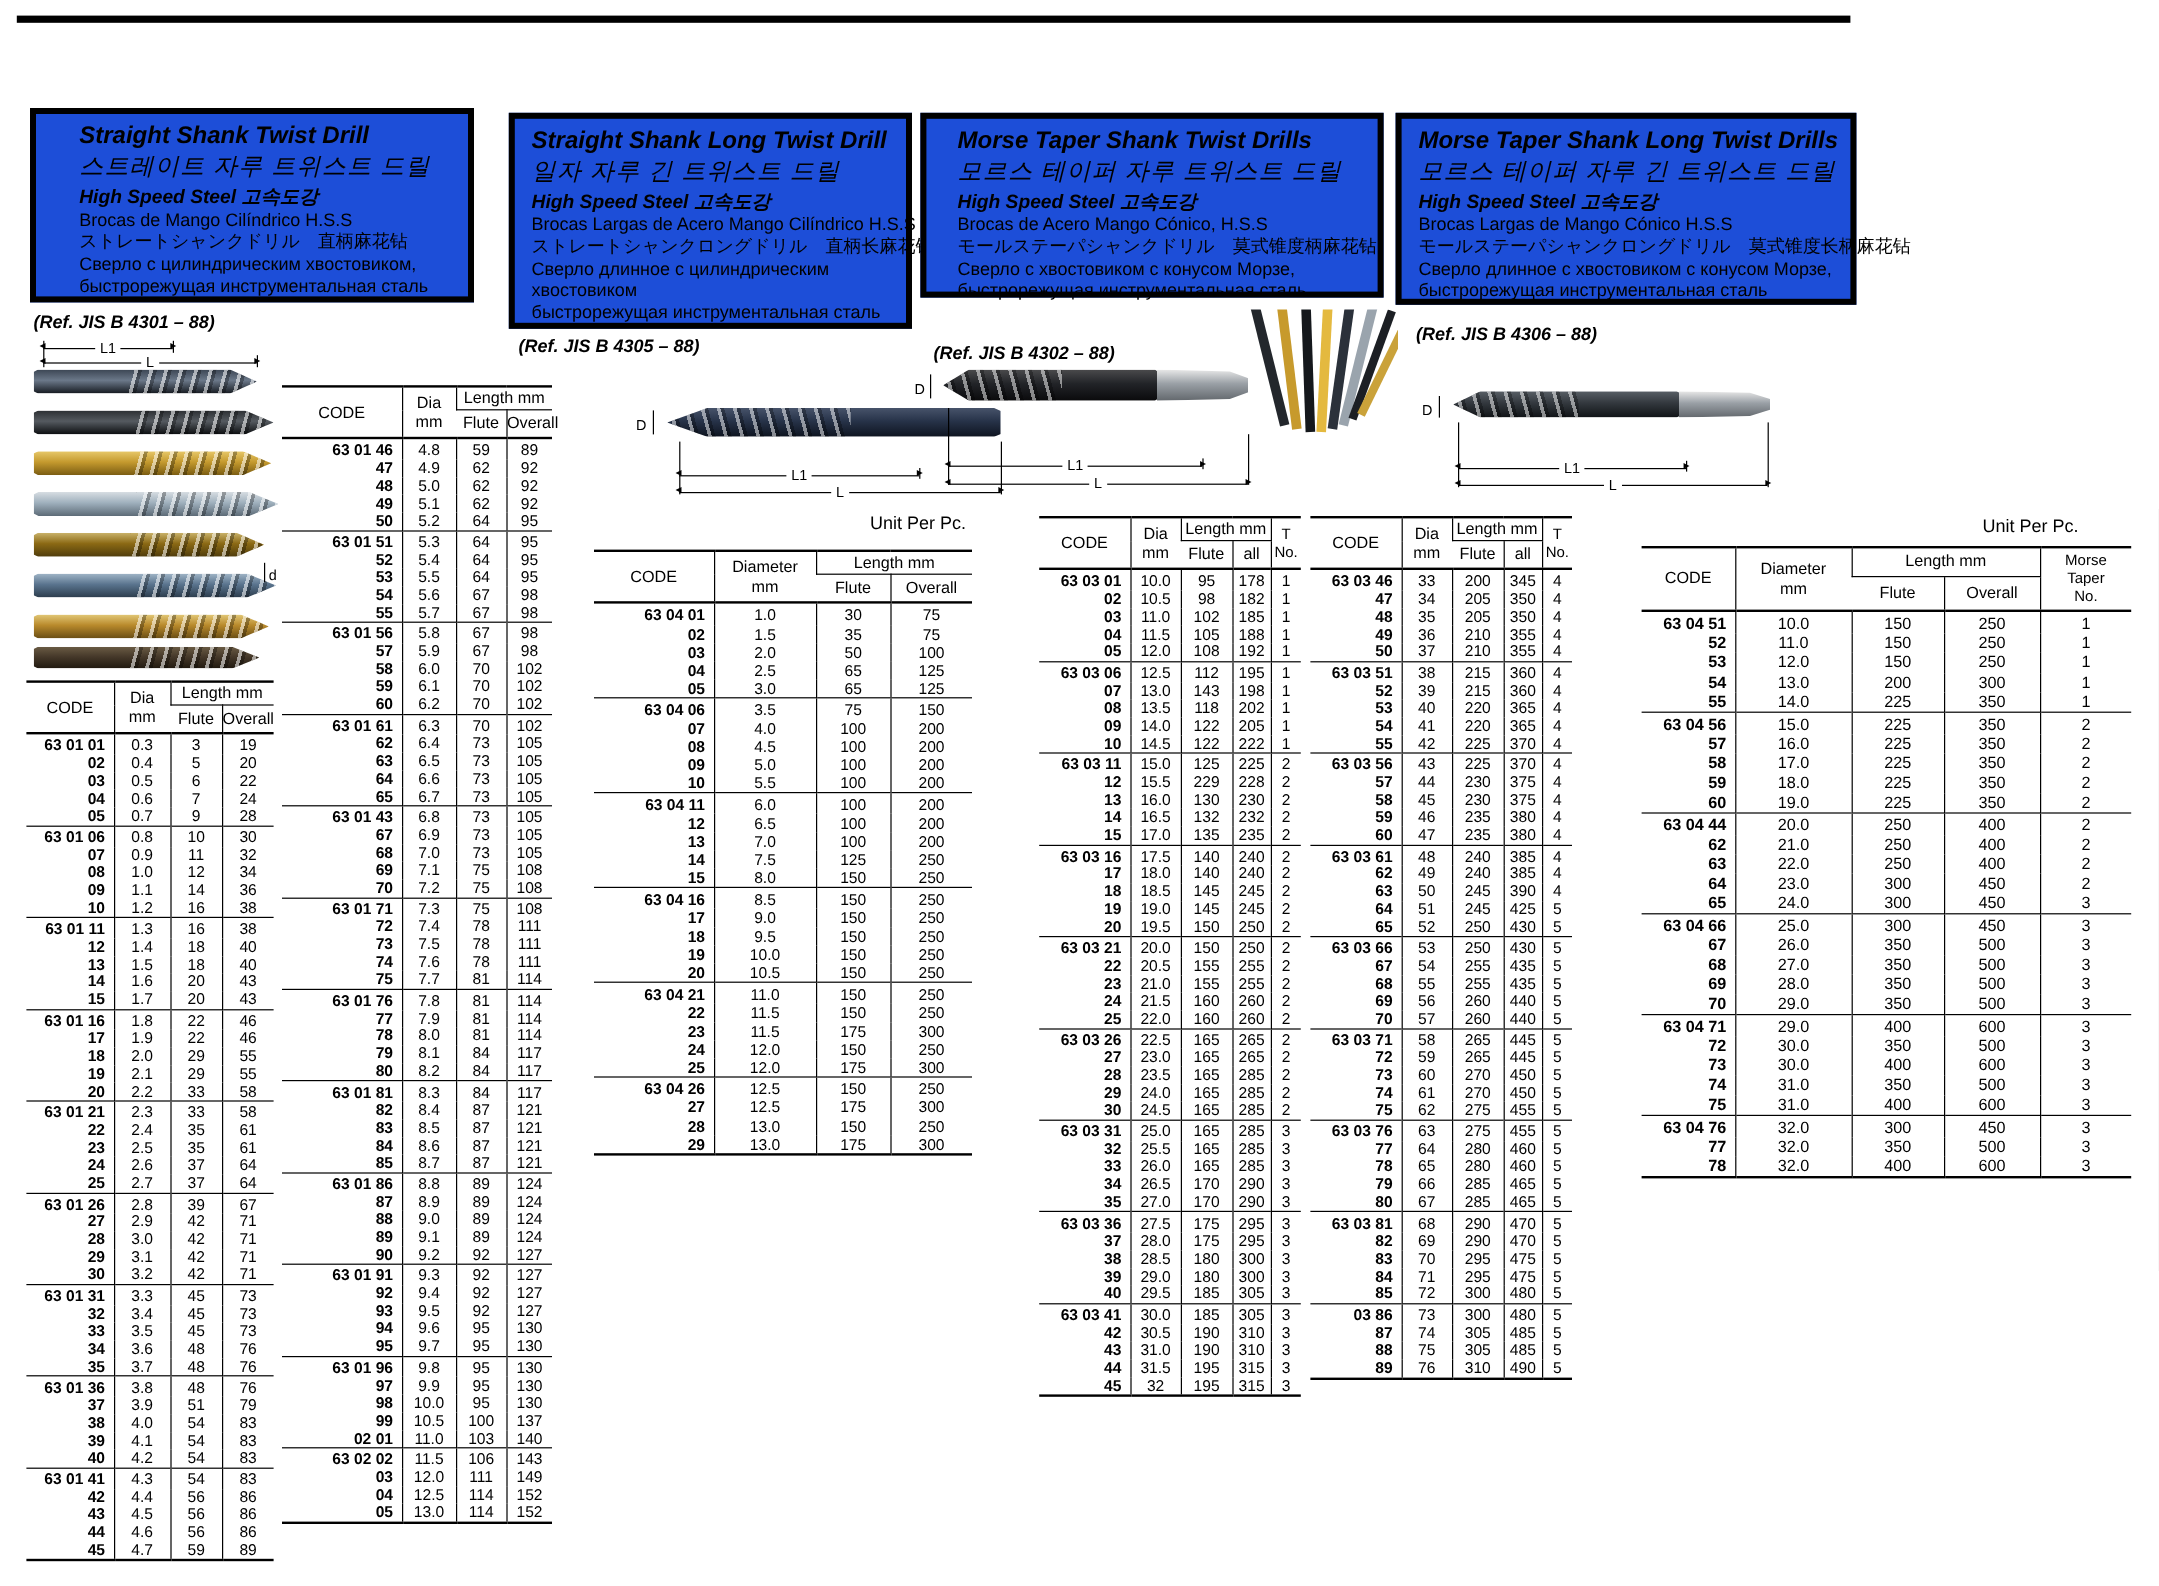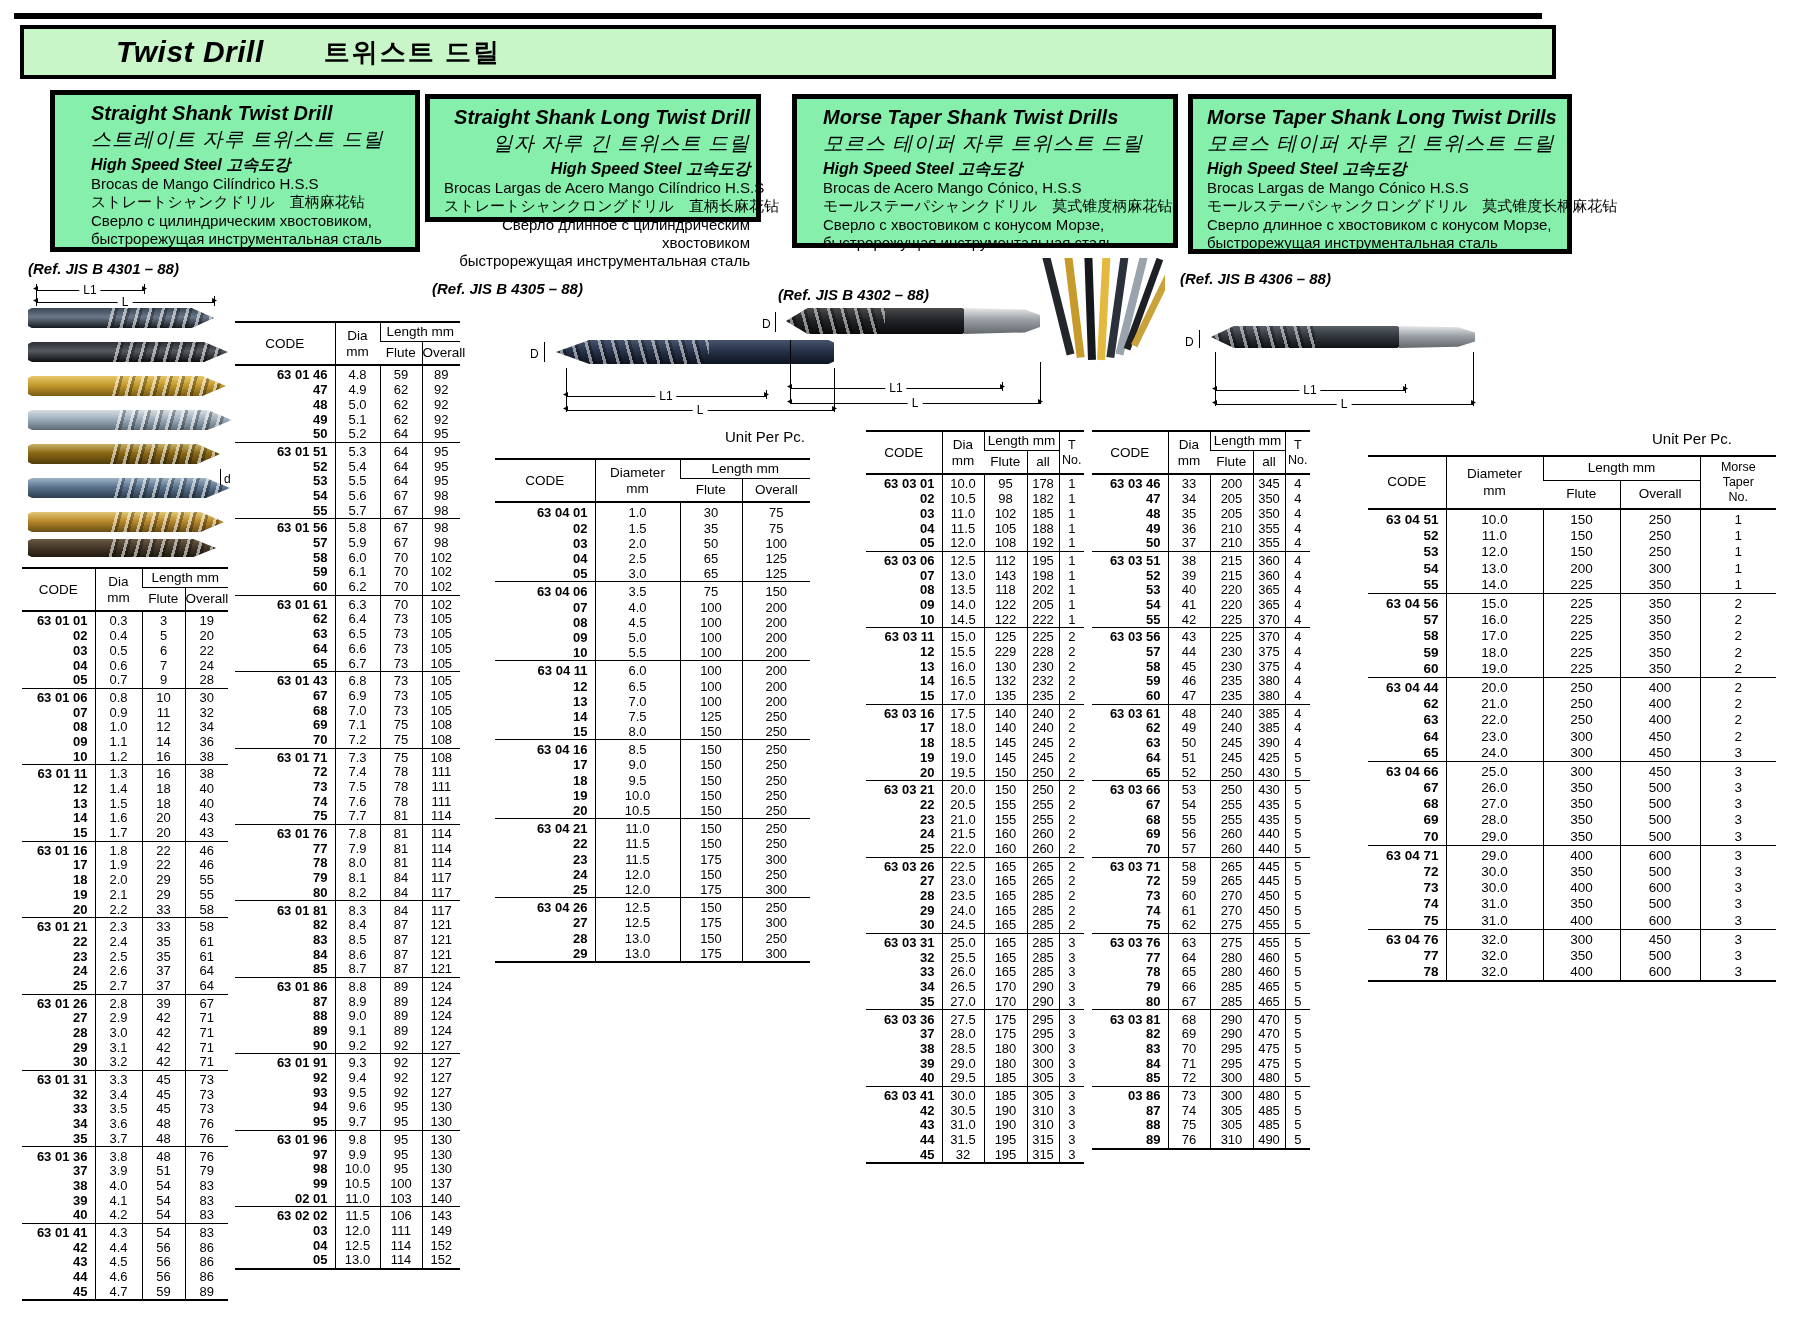--- a/index.html
+++ b/index.html
@@ -8,21 +8,21 @@
   .abs{position:absolute;}
 
   
   #top-rule{left:14px;top:13px;width:1528px;height:6px;background:#000;}
   #title-bar{left:20px;top:25px;width:1528px;height:46px;background:#c9f6c9;
              border:4px solid #000;display:flex;align-items:center;}
   #title-en{margin-left:92px;font-size:30px;font-weight:bold;font-style:italic;letter-spacing:.5px;}
   #title-ko{margin-left:60px;font-size:26px;font-weight:bold;letter-spacing:2px;}
 
   
-  .hdr-box{background:#86efac;border:5px solid #000;box-sizing:border-box;margin-left:25px;}
+  .hdr-box{background:#1d4ed8;border:5px solid #000;box-sizing:border-box;}
   .h-en{font-size:20px;font-weight:bold;font-style:italic;white-space:nowrap;line-height:1.25;}
   .h-ko{font-size:20px;font-weight:normal;font-style:italic;white-space:nowrap;line-height:1.3;letter-spacing:1px;}
   .h-steel{font-size:16px;font-weight:bold;font-style:italic;margin-top:3px;line-height:1.25;}
   .h-line{font-size:15px;line-height:1.22;white-space:nowrap;}
   .ref{font-size:15px;font-weight:bold;font-style:italic;white-space:nowrap;}
   .unit{font-size:15px;white-space:nowrap;}
 
   
   .cat-table{position:absolute;border-collapse:collapse;table-layout:fixed;background:#fff;}
   .cat-table th{font-weight:normal;text-align:center;vertical-align:middle;
@@ -58,37 +58,33 @@
         padding:0 4px;font-size:12px;line-height:1;}
   .vtick{position:absolute;width:0;border-left:1.1px solid #000;}
   .dia-label{position:absolute;font-size:12px;line-height:1;}
 </style>
 </head>
 <body>
 
 <div id="page">
 
   <div id="top-rule" class="abs"></div>
-  <div id="title-bar" class="abs">
-    <span id="title-en">Twist Drill</span>
-    <span id="title-ko">트위스트 드릴</span>
-  </div>
 
   <div class="hdr-box abs" style="left:25px;top:90px;width:370px;height:162px;padding:6px 8px 0 36px;">
     <div class="h-en">Straight Shank Twist Drill</div>
     <div class="h-ko">스트레이트 자루 트위스트 드릴</div>
     <div class="h-steel">High Speed Steel 고속도강</div>
     <div class="h-line">Brocas de Mango Cilíndrico H.S.S</div>
     <div class="h-line">ストレートシャンクドリル　直柄麻花钻</div>
     <div class="h-line">Сверло с цилиндрическим хвостовиком,</div>
     <div class="h-line">быстрорежущая инструментальная сталь</div>
     <div class="h-line"></div>
   </div>
 
-  <div class="hdr-box abs" style="left:400px;top:94px;width:336px;height:128px;padding:6px 6px 0 14px;text-align:right;">
+  <div class="hdr-box abs" style="left:424px;top:94px;width:336px;height:180px;padding:6px 6px 0 14px;">
     <div class="h-en">Straight Shank Long Twist Drill</div>
     <div class="h-ko">일자 자루 긴 트위스트 드릴</div>
     <div class="h-steel">High Speed Steel 고속도강</div>
     <div class="h-line">Brocas Largas de Acero Mango Cilíndrico H.S.S</div>
     <div class="h-line">ストレートシャンクロングドリル　直柄长麻花钻</div>
     <div class="h-line">Сверло длинное с цилиндрическим</div>
     <div class="h-line">хвостовиком</div>
     <div class="h-line">быстрорежущая инструментальная сталь</div>
   </div>
 

